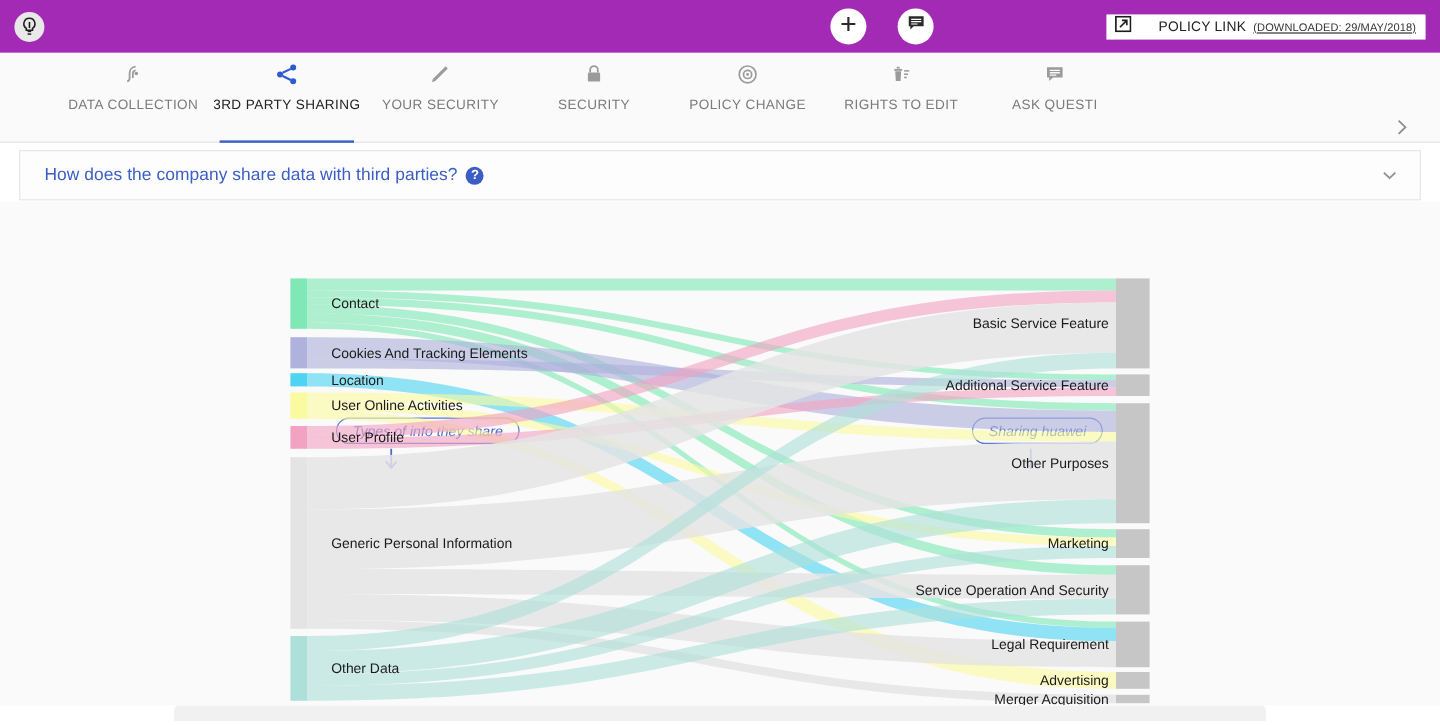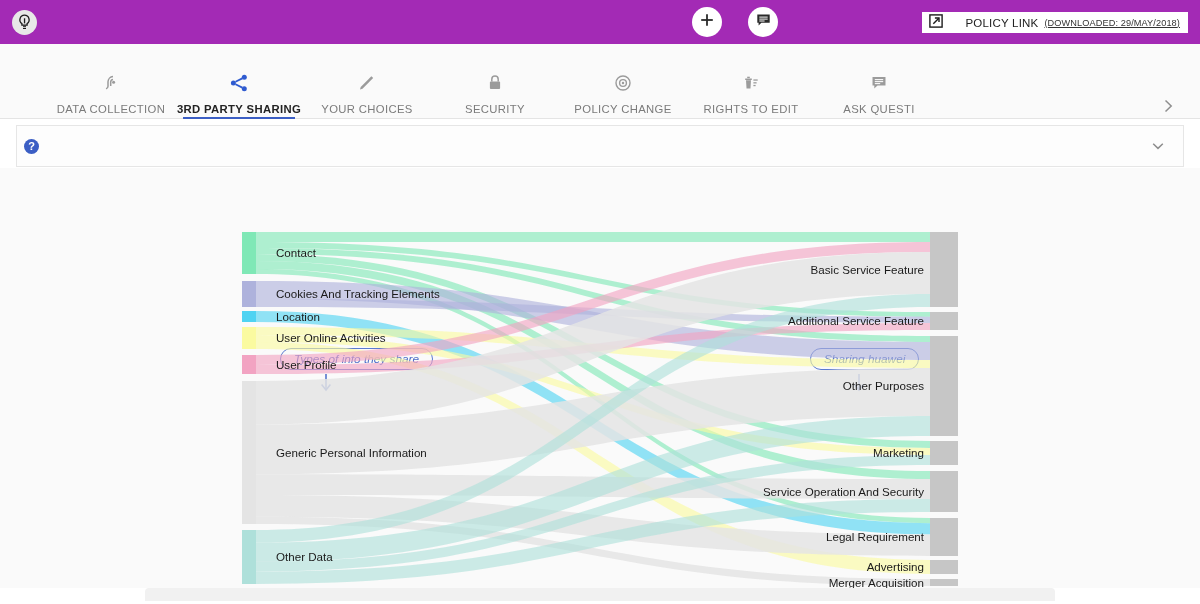--- a/index.html
+++ b/index.html
@@ -99,31 +99,31 @@
     border-bottom: 1px solid #e4e4e4;
   }
   .tabs {
     position: absolute; left: 47px; top: 0;
     height: 75px;
     display: flex; align-items: flex-start;
   }
   .tab {
     width: 128px; height: 75px;
     display: flex; flex-direction: column; align-items: center;
-    padding-top: 27px;
+    padding-top: 6px;
     cursor: pointer;
     position: relative;
   }
   .tab .tab-icon { height: 24px; display: flex; align-items: center; justify-content: center; }
   .tab .tab-label {
     margin-top: 8px;
     font-size: 11.3px; color: #7b7b7b; letter-spacing: .35px;
     text-align: center; white-space: nowrap;
   }
-  .tab.active .tab-label { color: #232323; font-weight: bold; text-align: center; }
+  .tab.active .tab-label { color: #232323; font-weight: normal; text-align: center; }
   .tab.active::after {
     content: ""; position: absolute; bottom: 0; left: 8px; right: 8px;
     height: 2.5px; background: #3b5ec4;
   }
   .tab-next {
     position: absolute; right: 22px; top: 64px;
     transform: translateY(-50%);
     width: 20px; height: 20px;
     display: flex; align-items: center; justify-content: center;
     cursor: pointer;
@@ -279,21 +279,21 @@
       </span>
       <span class="tab-label">3RD PARTY SHARING</span>
     </div>
 
     <div class="tab">
       <span class="tab-icon">
         <svg width="22" height="22" viewBox="0 0 22 22">
           <path d="M4 17.4l2.5-.7L17.2 6.1l-1.8-1.8L4.7 14.9z" fill="#9b9b9b"></path>
         </svg>
       </span>
-      <span class="tab-label">YOUR CHOICES</span>
+      <span class="tab-label">YOUR SECURITY</span>
     </div>
 
     <div class="tab">
       <span class="tab-icon">
         <svg width="22" height="22" viewBox="0 0 22 22">
           <path d="M7.8 9.4V7.3a3.2 3.2 0 0 1 6.4 0v2.1" fill="none" stroke="#9b9b9b" stroke-width="1.5"></path>
           <rect x="5.9" y="9.4" width="10.2" height="7.6" rx="1" fill="#9b9b9b"></rect>
         </svg>
       </span>
       <span class="tab-label">SECURITY</span>
@@ -343,20 +343,21 @@
   <div class="tab-next">
     <span>
       <svg width="13" height="16" viewBox="0 0 13 16">
         <polyline points="3.5,2.5 9.2,8 3.5,13.5" fill="none" stroke="#8e8e8e" stroke-width="1.5"></polyline>
       </svg>
     </span>
   </div>
 </div>
 
 <div class="qbar">
+  <span class="q-text">How does the company share data with third parties?</span>
   <span class="q-help">?</span>
   <span class="q-chevron">
     <svg width="14" height="14" viewBox="0 0 14 14">
       <polyline points="2.2,4.8 7,9.4 11.8,4.8" fill="none" stroke="#8e8e8e" stroke-width="1.5"></polyline>
     </svg>
   </span>
 </div>
 
 <div class="sankey-area">
 

